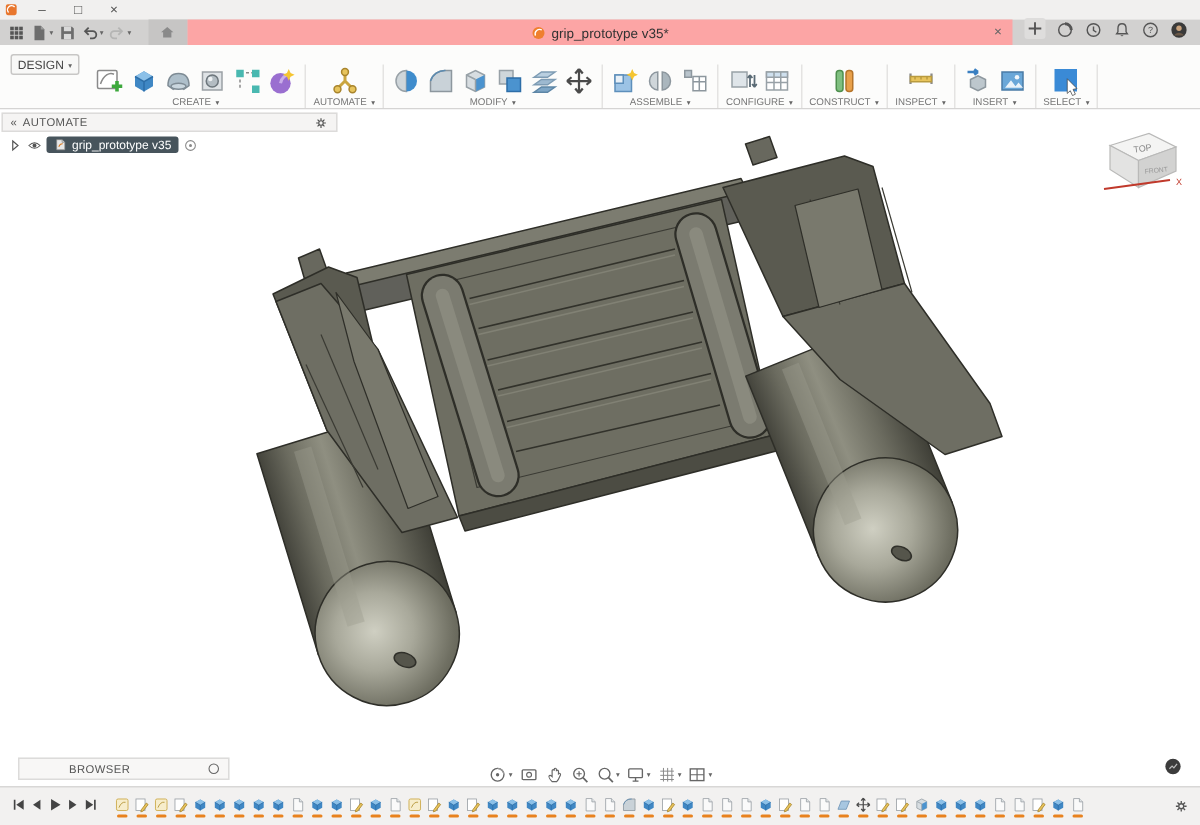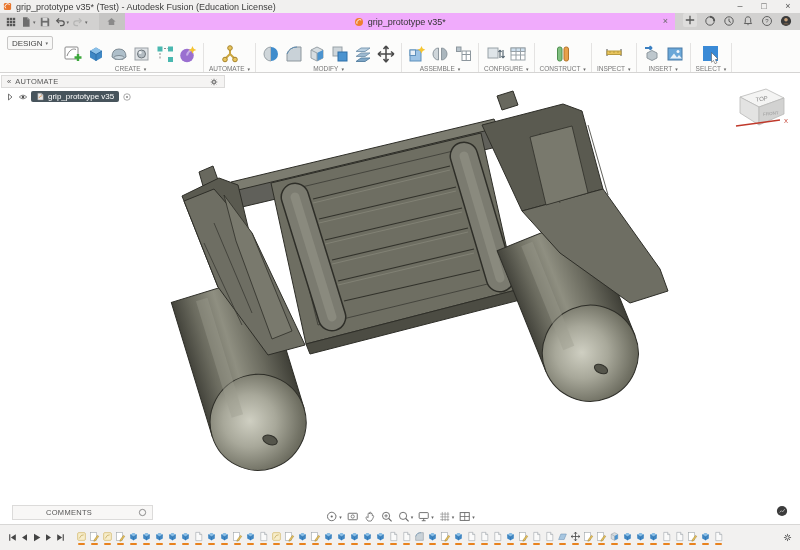--- a/index.html
+++ b/index.html
@@ -15,21 +15,21 @@
   .winctl span{width:24px;text-align:center;font-size:9px;line-height:13px;color:#555;}
 
   
   .tabstrip{height:17px;background:#d2d1d0;display:flex;align-items:stretch;}
   .qat{display:flex;align-items:center;gap:3px;padding:0 5px;}
   .qat .qi{height:13px;display:flex;align-items:center;}
   .qat .ic{width:12px;height:12px;}
   .caret{font-size:5px;color:#666;margin-left:1px;}
   .home-tab{width:26px;background:#c6c5c4;display:flex;align-items:center;justify-content:center;margin-left:6px;}
   .home-tab .ic{width:11px;height:11px;}
-  .doc-tab{flex:1;background:#f0abfc;display:flex;align-items:center;justify-content:center;gap:4px;position:relative;font-size:9px;color:#333;}
+  .doc-tab{flex:1;background:#fca5a5;display:flex;align-items:center;justify-content:center;gap:4px;position:relative;font-size:9px;color:#333;}
   .doc-tab .ic{width:10px;height:10px;}
   .doc-tab .closex{position:absolute;right:7px;top:0;line-height:17px;color:#666;font-size:9px;}
   .tab-right{display:flex;align-items:center;gap:7px;padding:0 8px;}
   .tab-right .ic{width:12px;height:12px;}
   .tab-right .boxic{background:#dedddc;border-radius:2px;width:14px;height:14px;}
 
   
   .ribbon{height:43px;background:#fcfcfb;border-bottom:1px solid #d5d4d3;position:relative;}
   .design-btn{position:absolute;left:7px;top:6px;width:46px;height:14px;border:1px solid #c8c7c6;background:#f8f8f7;border-radius:2px;font-size:8px;color:#444;display:flex;align-items:center;justify-content:center;gap:2px;}
   .rtabs{position:absolute;left:64px;top:0;height:13px;display:flex;}
@@ -83,21 +83,20 @@
 </head>
 <body>
 
 <div class="titlebar">
   <span class="ic appic">
       <svg viewBox="0 0 20 20" width="100%" height="100%">
         <rect x="2" y="2" width="16" height="16" rx="3" fill="#e8762d"></rect>
         <path d="M6 14 a6 6 0 0 1 9 -8" stroke="#fff" stroke-width="2" fill="none"></path>
       </svg>
     </span>
-  <span class="ttl">grip_prototype v35* (Test) - Autodesk Fusion (Education License)</span>
   <div class="winctl">
     <span>–</span>
     <span>□</span>
     <span>×</span>
   </div>
 </div>
 
 <div class="tabstrip">
   <div class="qat" id="qat">
       <span class="qi">
@@ -582,21 +581,21 @@
     <polygon points="8,16 34,8 52,17 27,26" fill="#f4f4f3" stroke="#b9b9b8" stroke-width="0.8"></polygon>
     <polygon points="8,16 27,26 27,44 8,32" fill="#e3e3e2" stroke="#b9b9b8" stroke-width="0.8"></polygon>
     <polygon points="27,26 52,17 52,33 27,44" fill="#d2d2d1" stroke="#b9b9b8" stroke-width="0.8"></polygon>
     <text x="30" y="20" font-size="6" fill="#888" text-anchor="middle" transform="rotate(-8 30 20)">TOP</text>
     <text x="39" y="34" font-size="4.5" fill="#999" text-anchor="middle" transform="rotate(-6 39 34)">FRONT</text>
     <line x1="4" y1="45" x2="48" y2="39" stroke="#c0392b" stroke-width="1.4"></line>
     <text x="52" y="42" font-size="6" fill="#c0392b">X</text>
   </svg>
 
   <div class="comments">
-    <span class="lbl">COMMENTS</span>
+    <span class="lbl">BROWSER</span>
     <span class="ic">
         <svg viewBox="0 0 20 20" width="100%" height="100%">
           <circle cx="10" cy="10" r="7" fill="none" stroke="#666" stroke-width="1.6"></circle>
         </svg>
       </span>
   </div>
 
   <div class="navbar" id="navbar">
       <span class="nbtn">
         <span class="ic">

